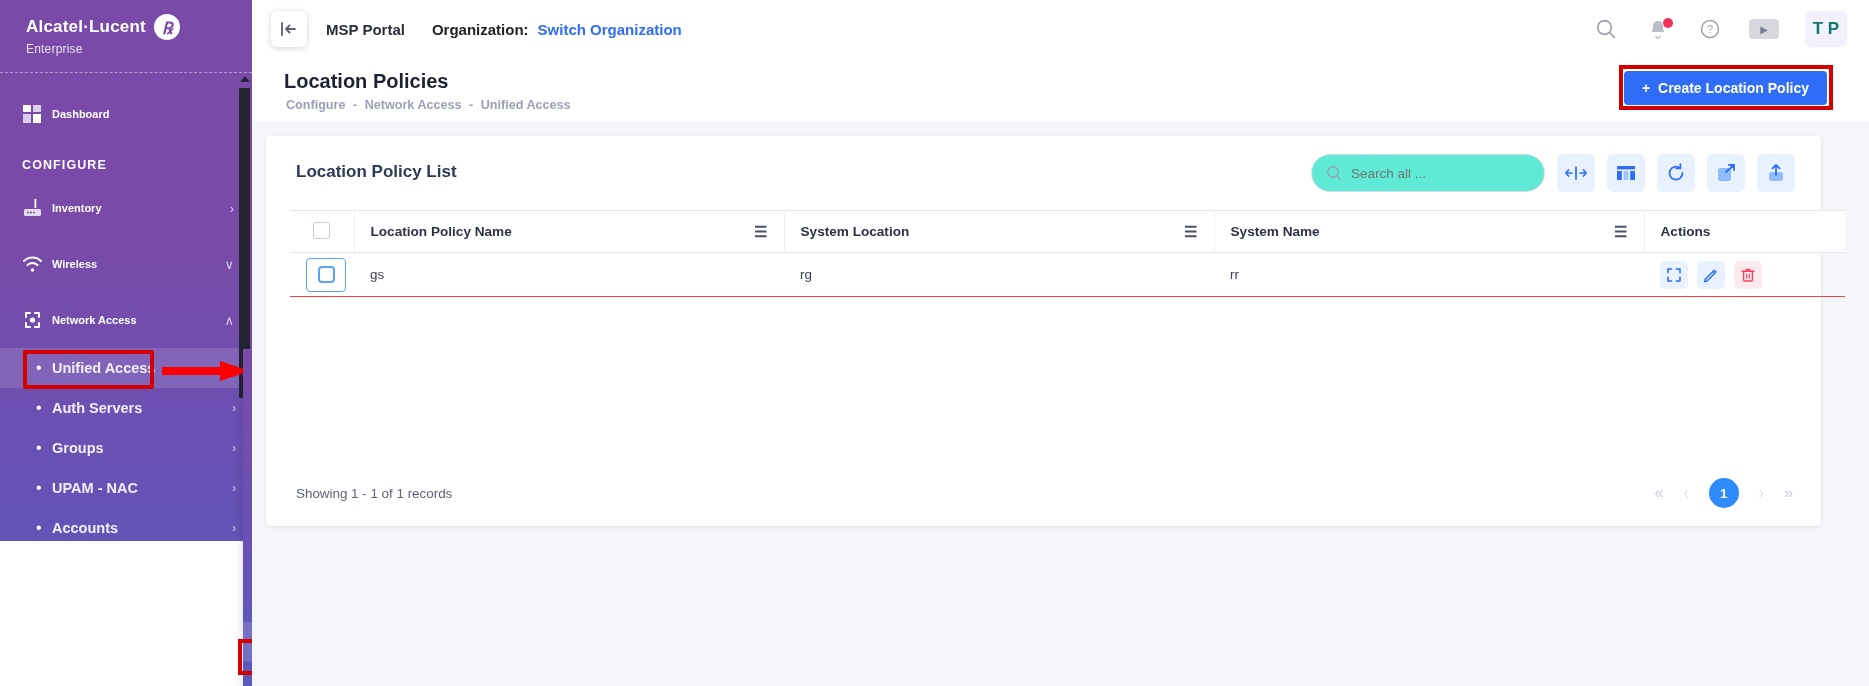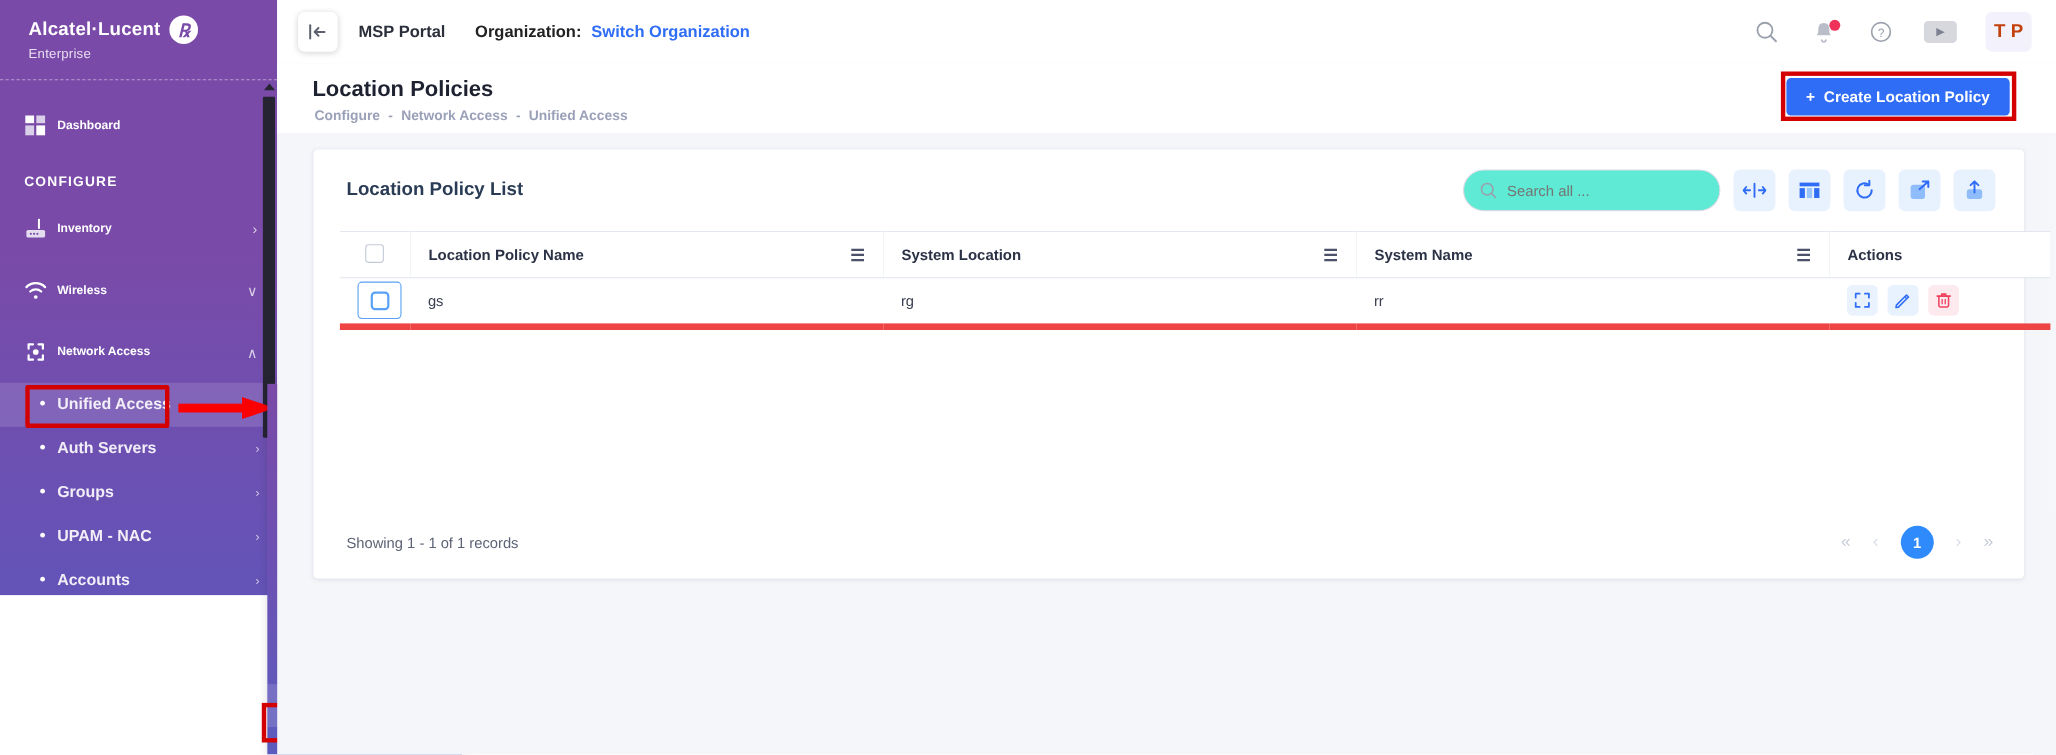--- a/index.html
+++ b/index.html
@@ -103,21 +103,21 @@
   .tl-a { font-size:15px; font-weight:700; color:#2b2f3a; }
   .tl-b { font-size:15px; font-weight:700; color:#222; }
   .tl-c { font-size:15px; font-weight:700; color:#2f6df6; cursor:pointer; }
   #top-right { position:absolute; right: 22px; top: 0; height: 58px; display:flex; align-items:center; gap: 26px; }
   .t-icon { width:26px; height:26px; display:flex; align-items:center; justify-content:center; color:#9aa0ac; cursor:pointer; position:relative; }
   .bell-dot { position:absolute; right:-2px; top:2px; width:10px; height:10px; border-radius:50%; background:#f0325a; }
   #video-btn { width: 30px; height:20px; background:#d6d8de; border-radius:4px; display:flex; align-items:center; justify-content:center; color:#7d8290; font-size:10px; cursor:pointer;}
   #avatar {
     width: 42px; height: 36px; border-radius:6px; background:#f3f1fb;
     display:flex; align-items:center; justify-content:center; gap:5px;
-    color:#c2410c; font-size:17px; font-weight:700; cursor:pointer;
+    color:#0f766e; font-size:17px; font-weight:700; cursor:pointer;
   }
 
   
   #page-area { position:absolute; left: 252px; top: 58px; width: 1617px; height: 628px; background:#f5f6fa; }
   #page-head { position:relative; height: 63px; background:#fff; }
   #page-title { position:absolute; left: 32px; top: 12px; font-size: 20px; font-weight: 700; color:#1e2230; }
   #breadcrumb { position:absolute; left: 32px; top: 40px; font-size: 12.6px; color:#9aa0b8; font-weight:600; }
   #breadcrumb span { margin: 0 2px; }
   #create-btn {
     position:absolute; right: 42px; top: 13px; height: 34px; padding: 0 18px;
@@ -125,21 +125,21 @@
     font-size: 14px; font-weight:700; display:flex; align-items:center; gap:8px; cursor:pointer;
     font-family:"Liberation Sans", sans-serif;
   }
   #hl-create {
     position:absolute; right: 36px; top: 7px; width: 214px; height: 45px;
     border: 4px solid #d40000; pointer-events:none;
   }
 
   
   #card {
-    position:absolute; left: 33px; top: 78px; width: 1555px; height: 390px;
+    position:absolute; left: 14px; top: 78px; width: 1555px; height: 390px;
     background:#fff; border-radius: 4px; box-shadow: 0 1px 4px rgba(30,40,80,.10);
   }
   #card-head { position:relative; height: 74px; }
   #card-title { position:absolute; left: 30px; top: 26px; font-size: 17px; font-weight:700; color:#2a3b55; }
   #card-tools { position:absolute; right: 26px; top: 18px; display:flex; align-items:center; gap: 12px; }
   #search-box {
     width: 234px; height: 38px; border:1px solid #d7dbe6; border-radius: 19px;
     display:flex; align-items:center; padding: 0 14px; gap: 9px; background:#5eead4;
   }
   #search-box input {
@@ -155,21 +155,21 @@
   table { width: 100%; border-collapse: collapse; table-layout: fixed; margin-left: 24px; }
   thead th {
     background:#fff; border-top:1px solid #e3e7ef; border-bottom:1px solid #e3e7ef;
     height: 42px; font-size: 13.6px; font-weight: 700; color:#2b3246; text-align:left;
     padding: 0 16px; position:relative;
   }
   thead th.sep { border-right: 1px solid #eef0f5; }
   th .burger { position:absolute; right: 16px; top: 50%; transform: translateY(-50%); color:#4a5168; font-size: 15px; cursor:pointer;}
   tbody td {
     height: 44px; font-size: 13.4px; color:#3a4052; padding: 0 16px;
-    border-bottom: 6px solid #ef4444;
+    border-bottom: 1px solid #ef4444;
   }
   .col-chk { width: 60px; text-align:center; }
   .chkbox { width: 17px; height: 17px; border:1.5px solid #c3c9d6; border-radius:3px; display:inline-block; cursor:pointer;}
   .chk-cell { display:inline-flex; align-items:center; justify-content:center; width: 40px; height: 34px; border:1.5px solid #5aa2f5; border-radius:4px;}
   .chk-cell .inner { width: 17px; height: 17px; border: 2px solid #5aa2f5; border-radius:4px; }
   .act-wrap { display:flex; align-items:center; gap: 9px; }
   .act-btn { width: 28px; height: 28px; border-radius: 5px; display:flex; align-items:center; justify-content:center; cursor:pointer;}
   .act-expand { background:#eaf2fe; color:#2f6df6; }
   .act-edit { background:#e8f1fe; color:#2f6df6; }
   .act-del { background:#fdeaee; color:#f0435f; }

